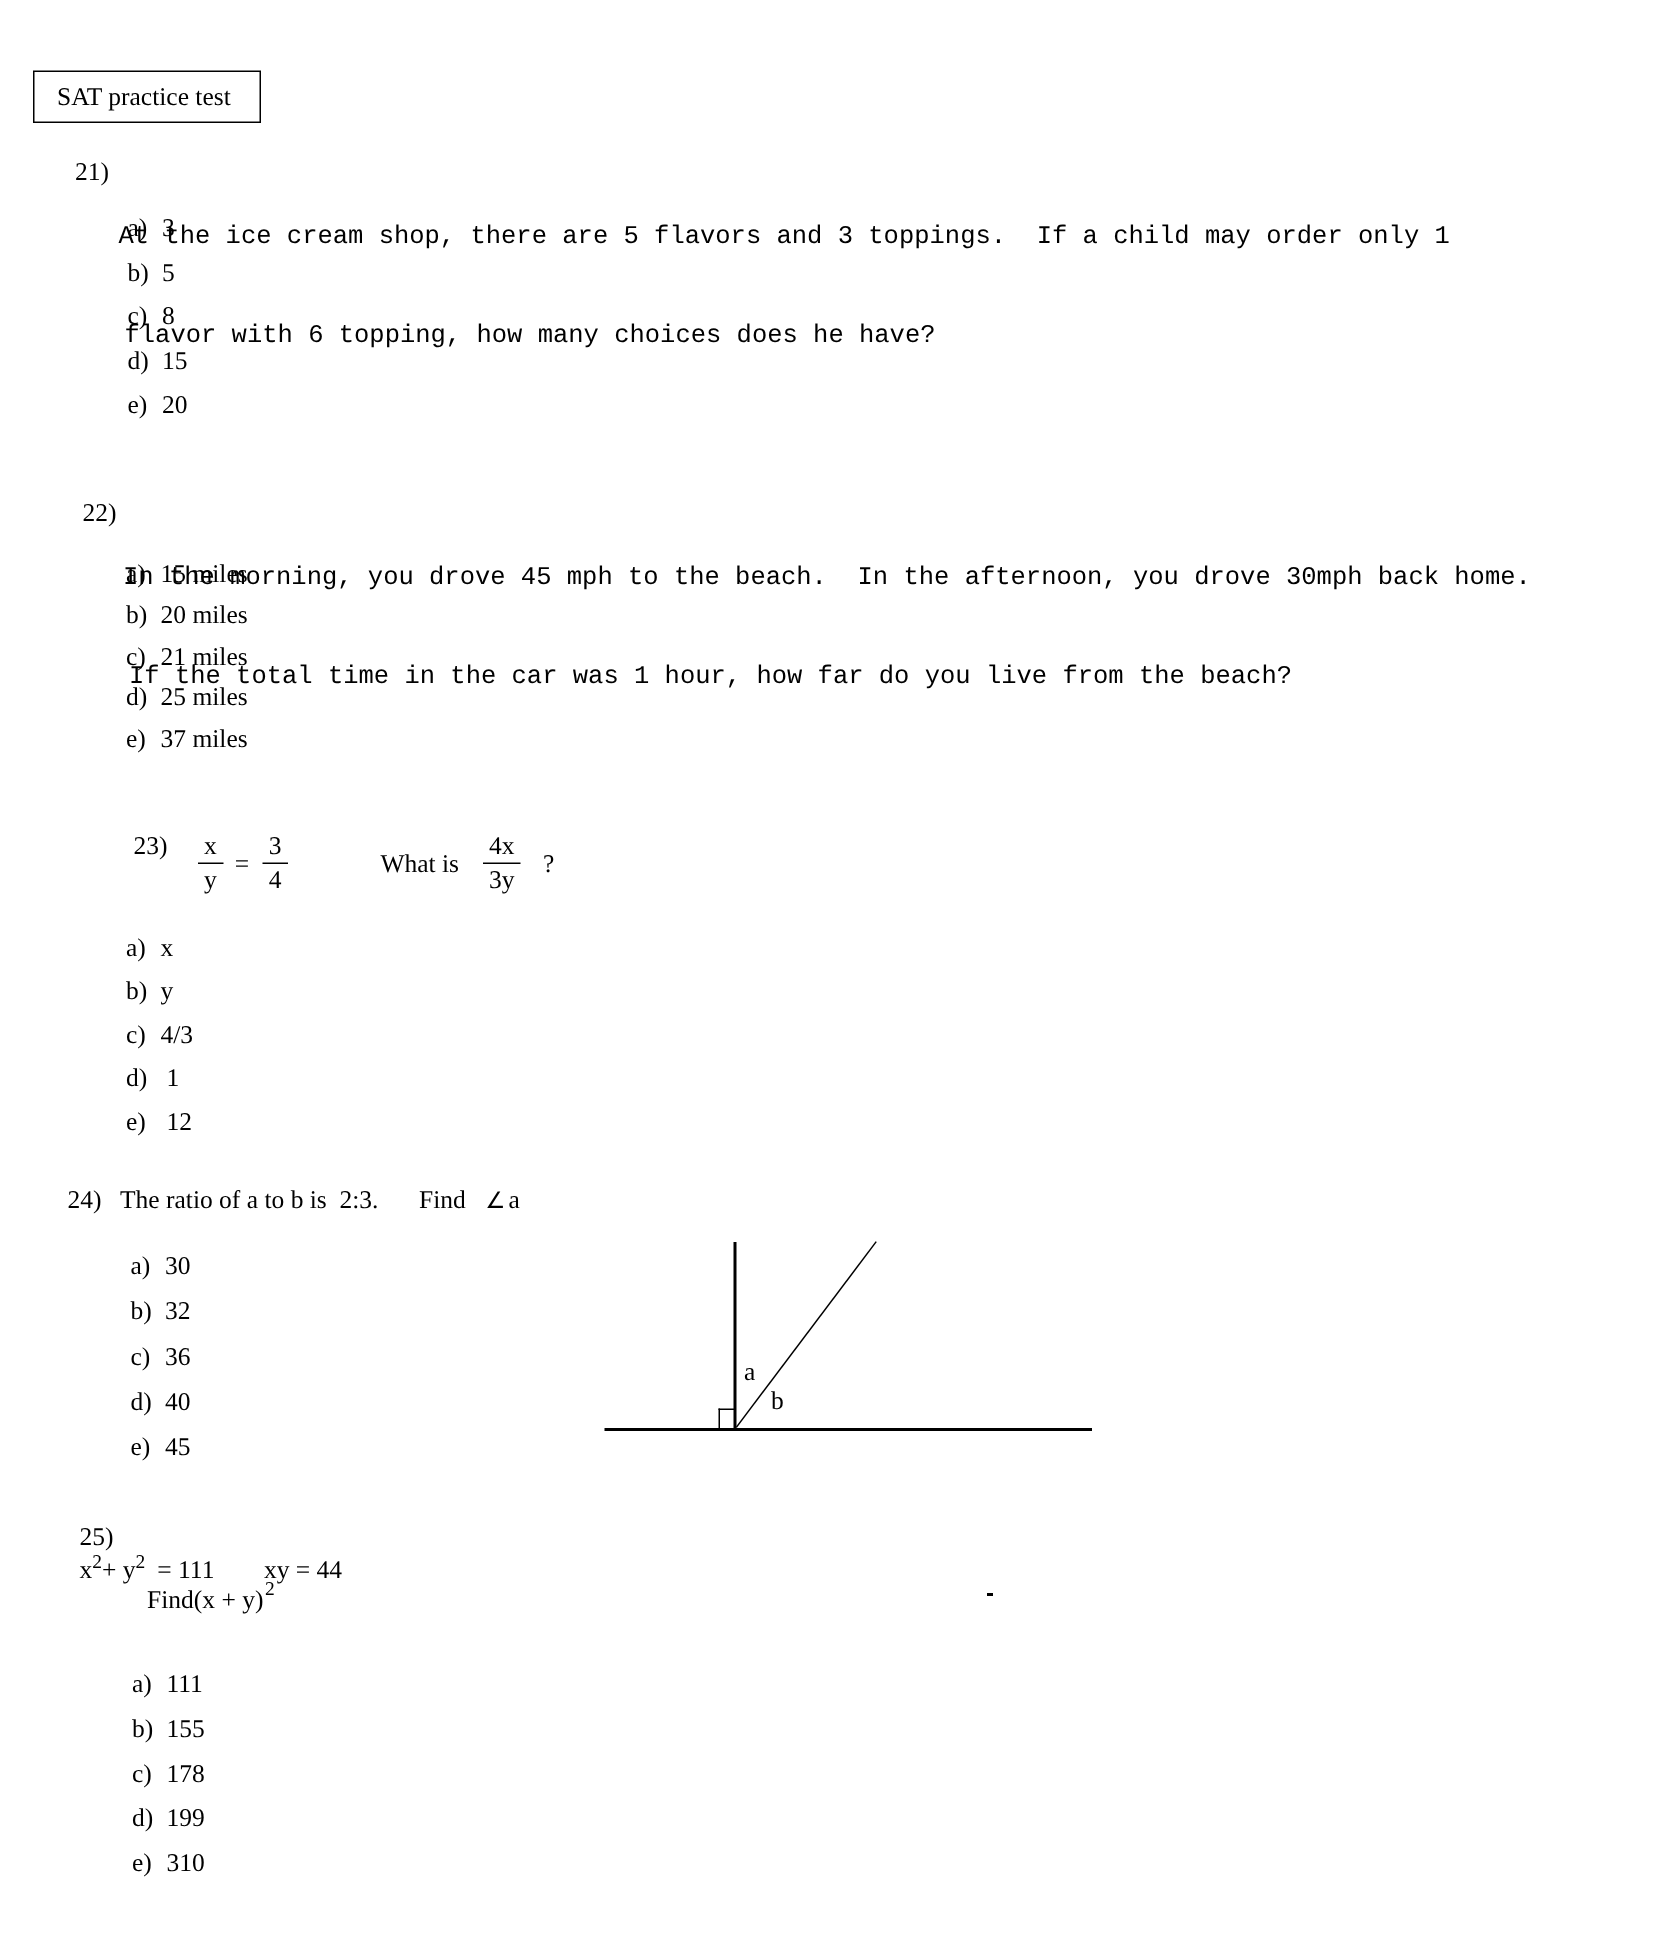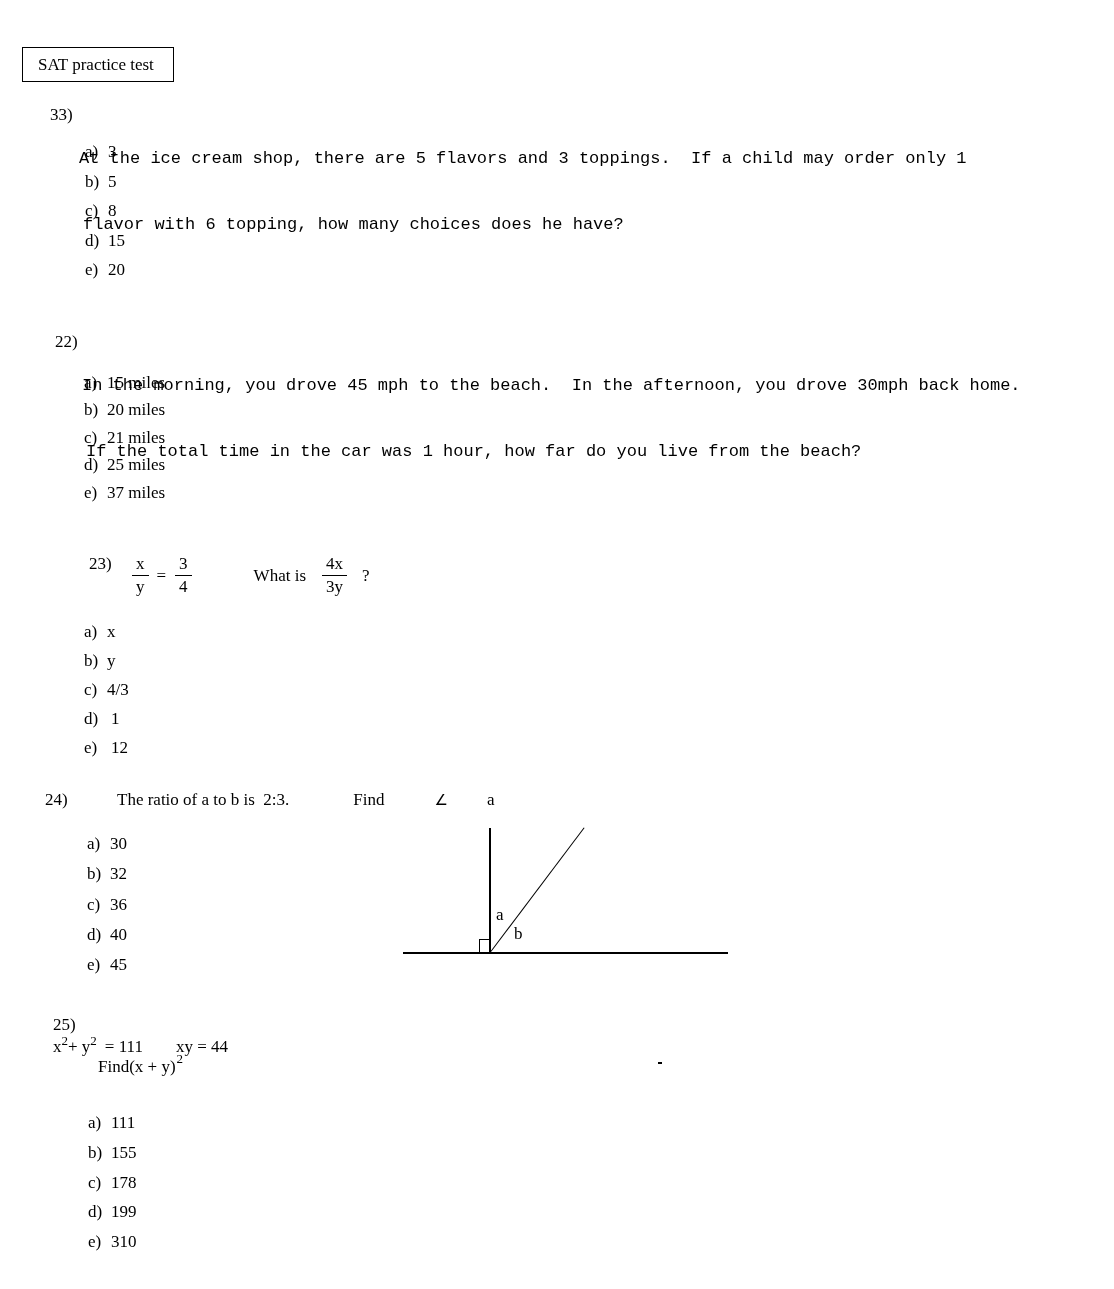--- a/index.html
+++ b/index.html
@@ -21,21 +21,21 @@
     margin-top:32px;
   }
   
   .qheader{position:absolute;line-height:22px;white-space:pre;}
   .qnum{display:inline-block;vertical-align:top;}
   .qtext{display:inline-block;vertical-align:top;font-family:Liberation Mono, monospace;}
   .qline{display:block;white-space:pre;}
   .qline-indent{padding-left:4px;}
   #q21h{left:33px;top:82px;}  #q21h .qnum{width:29px;}
   #q22h{left:38px;top:309px;} #q22h .qnum{width:27px;}
-  #q24h{left:45px;top:789px;display:flex;align-items:baseline;gap:37px;} #q24h .qnum{width:35px;}
+  #q24h{left:45px;top:789px;display:flex;align-items:baseline;} #q24h .qnum{width:35px;}
   #q24h .statement{white-space:pre;}
   #q24h .find-label{margin-left:27px;}
   #q24h .angle-wrap{margin-left:13px;font-family:"DejaVu Sans",sans-serif;font-size:15px;}
   #q24h .angle-letter{margin-left:2px;font-family:"Liberation Serif","DejaVu Serif",serif;font-size:17px;}
   
   #q23h{left:45px;top:554px;position:absolute;display:flex;align-items:center;line-height:20px;margin-left:44px;}
   #q23h .qnum{width:43px;align-self:flex-start;}
   .frac{display:inline-flex;flex-direction:column;align-items:center;text-align:center;}
   .frac .num{display:block;padding:0 4px 1px;border-bottom:1px solid #000;}
   .frac .den{display:block;padding-top:1px;}
@@ -79,21 +79,21 @@
 </head>
 <body>
 
 <div id="page">
 
   <div class="title-box">
     <span>SAT practice test</span>
   </div>
 
   <div class="qheader" id="q21h">
-    <span class="qnum">33)</span><span class="qtext">
+    <span class="qnum">21)</span><span class="qtext">
       <span class="qline">At the ice cream shop, there are 5 flavors and 3 toppings.  If a child may order only 1</span>
       <span class="qline qline-indent">flavor with 6 topping, how many choices does he have?</span>
     </span>
   </div>
   <div class="opts" id="opts21">
       <div class="opt">
         <span class="opt-letter">a)</span>
         <span class="opt-value">3</span>
       </div>
       <div class="opt">

